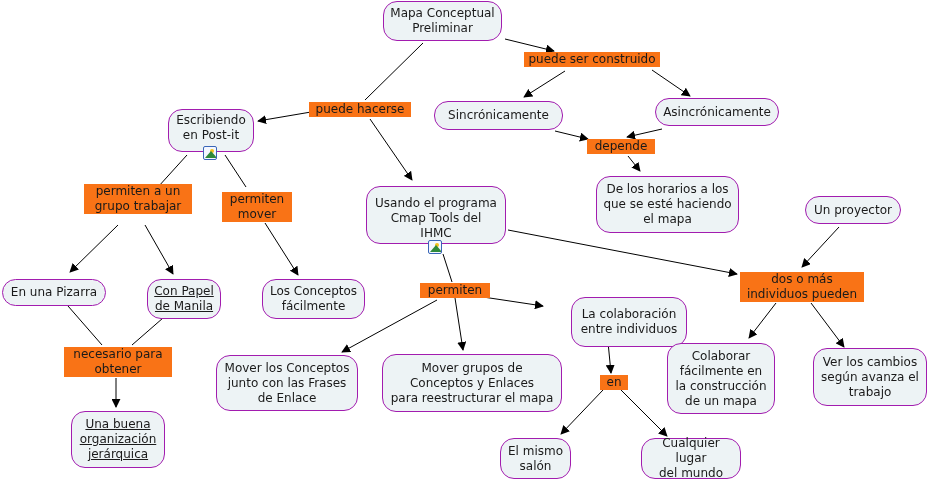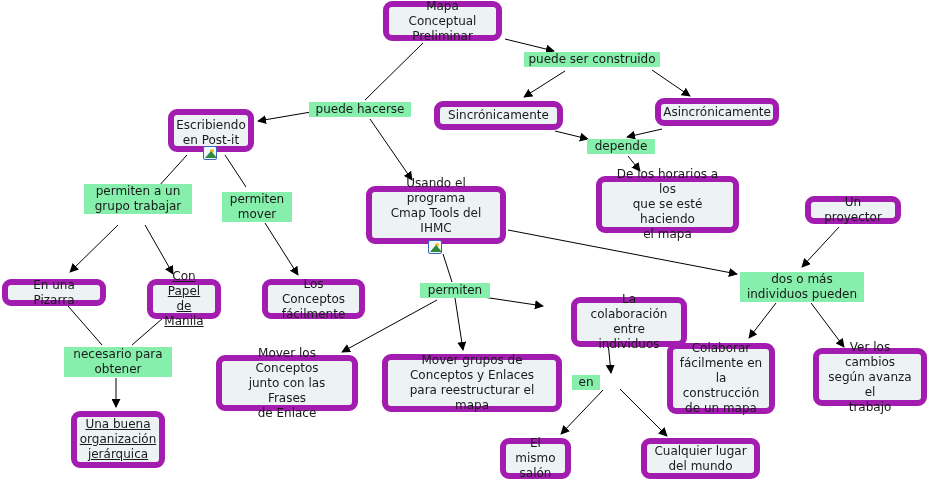--- a/index.html
+++ b/index.html
@@ -1,24 +1,24 @@
 <!DOCTYPE html>
 <html><head>
   <meta charset="utf-8">
   <style>
     html, body { margin: 0; padding: 0; background: #ffffff; }
     body { width: 929px; height: 481px; position: relative; overflow: hidden;
            font-family: "DejaVu Sans", sans-serif; font-size: 12px; color: #1a1a1a; }
     #edges { position: absolute; left: 0; top: 0; width: 929px; height: 481px; }
     .node { position: absolute; box-sizing: border-box; background: #edf3f5;
-            border: 6px solid #a21caf; border-radius: 9px; text-align: center;
+            border: 1px solid #a21caf; border-radius: 14px; text-align: center;
             line-height: 15px; padding: 2px 6px; white-space: pre-line;
             display: flex; flex-direction: column; align-items: center; justify-content: center; }
     .link { position: absolute; text-align: center; line-height: 15px;
-            white-space: pre-line; background: #86efac; padding: 0 2px; }
+            white-space: pre-line; background: #f97316; padding: 0 2px; }
     .imgicon { width: 14px; height: 14px; border: 1px solid #3a66b8; border-radius: 2px;
                background: #f4f7ff; position: relative; margin-top: 1px; overflow: hidden; box-sizing: border-box; }
     .imgicon .hill { position: absolute; left: 1px; bottom: 1px; width: 0; height: 0;
                      border-left: 6px solid transparent; border-right: 6px solid transparent;
                      border-bottom: 7px solid #2f8a3a; }
     .imgicon .sun { position: absolute; right: 2px; top: 2px; width: 4px; height: 4px;
                     border-radius: 50%; background: #f2c21b; }
   </style>
 </head>
 <body>
@@ -123,21 +123,21 @@
 <div class="node" style="left:216px;top:355px;width:142px;height:56px;"><span>Mover los Conceptos
 junto con las Frases
 de Enlace</span></div>
 <div class="node" style="left:382px;top:354px;width:180px;height:58px;"><span>Mover grupos de
 Conceptos y Enlaces
 para reestructurar el mapa</span></div>
 <div class="node" style="left:571px;top:297px;width:116px;height:50px;"><span>La colaboración
 entre individuos</span></div>
 <div class="node" style="left:500px;top:438px;width:71px;height:41px;"><span>El mismo
 salón</span></div>
-<div class="node" style="left:641px;top:438px;width:119px;height:41px;"><span>Cualquier lugar
+<div class="node" style="left:641px;top:438px;width:100px;height:41px;"><span>Cualquier lugar
 del mundo</span></div>
 
 <div class="node" style="left:805px;top:196px;width:96px;height:28px;"><span>Un proyector</span></div>
 <div class="node" style="left:667px;top:343px;width:108px;height:71px;"><span>Colaborar
 fácilmente en
 la construcción
 de un mapa</span></div>
 <div class="node" style="left:813px;top:348px;width:114px;height:58px;"><span>Ver los cambios
 según avanza el
 trabajo</span></div>
@@ -145,15 +145,15 @@
 <div class="link" style="left:524px;top:52px;width:132px;">puede ser construido</div>
 <div class="link" style="left:309px;top:102px;width:98px;">puede hacerse</div>
 <div class="link" style="left:587px;top:139px;width:64px;">depende</div>
 <div class="link" style="left:84px;top:184px;width:104px;">permiten a un
 grupo trabajar</div>
 <div class="link" style="left:222px;top:192px;width:66px;">permiten
 mover</div>
 <div class="link" style="left:64px;top:347px;width:104px;">necesario para
 obtener</div>
 <div class="link" style="left:420px;top:283px;width:66px;">permiten</div>
-<div class="link" style="left:572px;top:375px;width:24px;">en</div>
+<div class="link" style="left:600px;top:375px;width:24px;">en</div>
 <div class="link" style="left:740px;top:272px;width:120px;">dos o más
 individuos pueden</div>
 
 </body></html>

